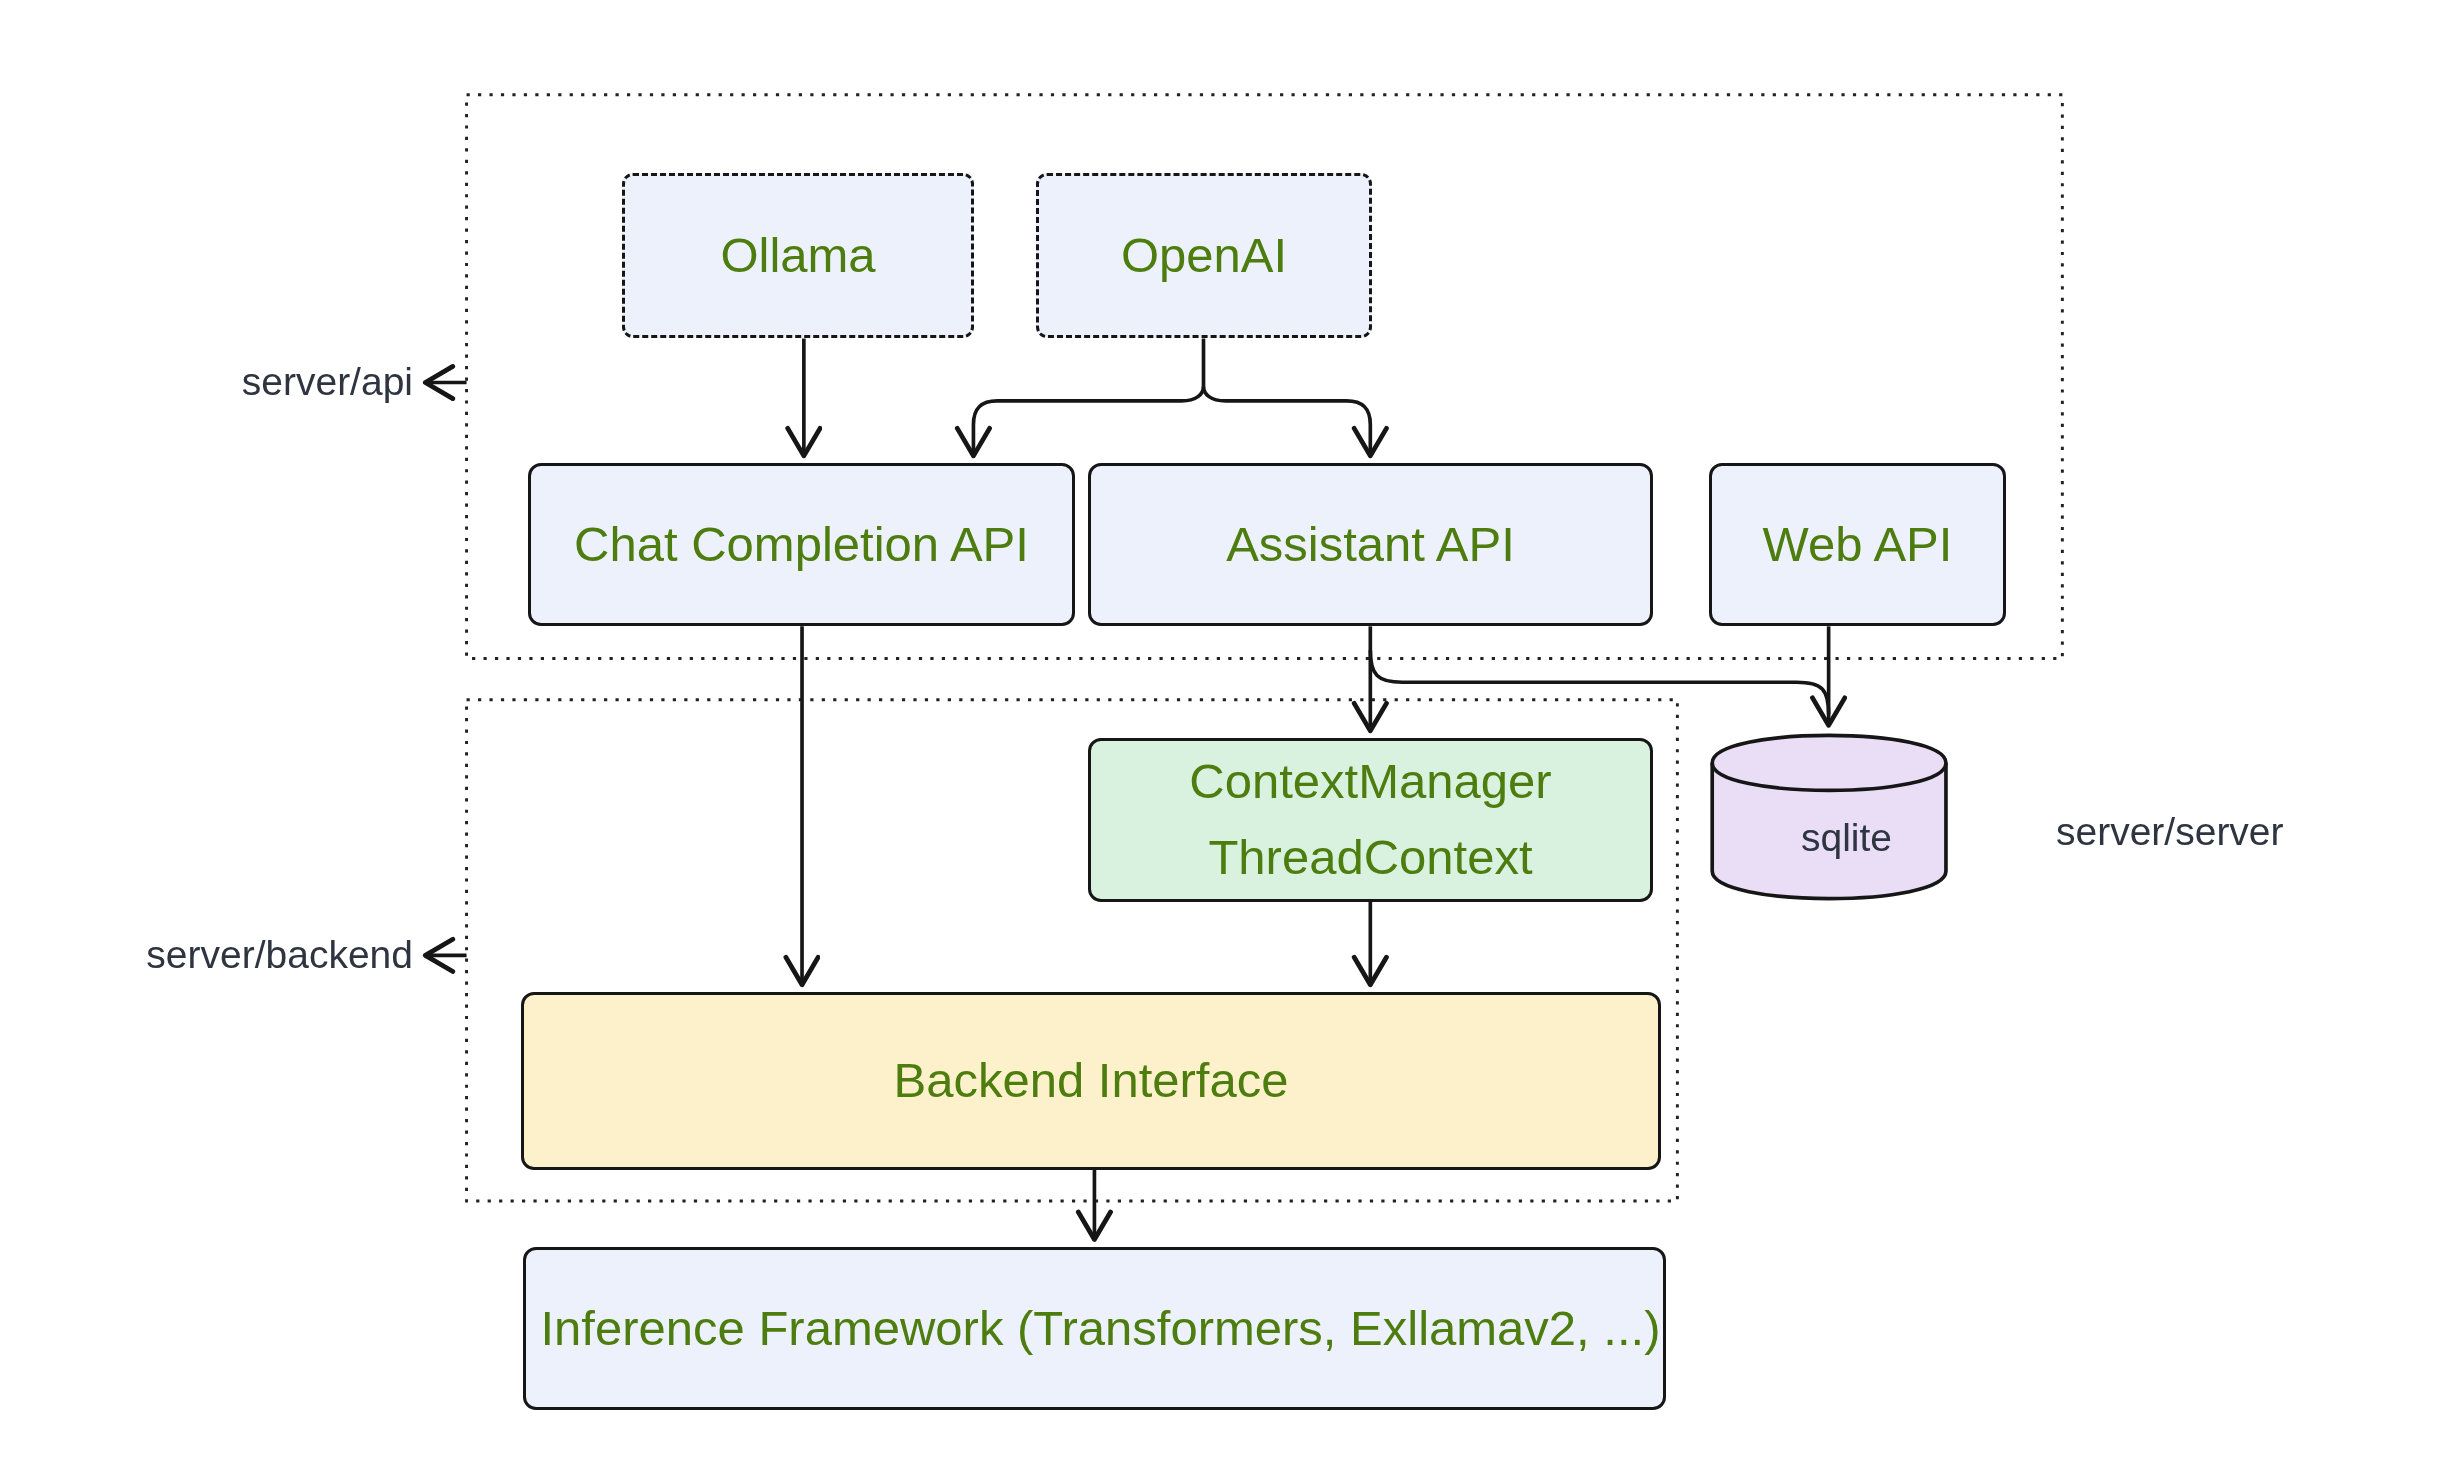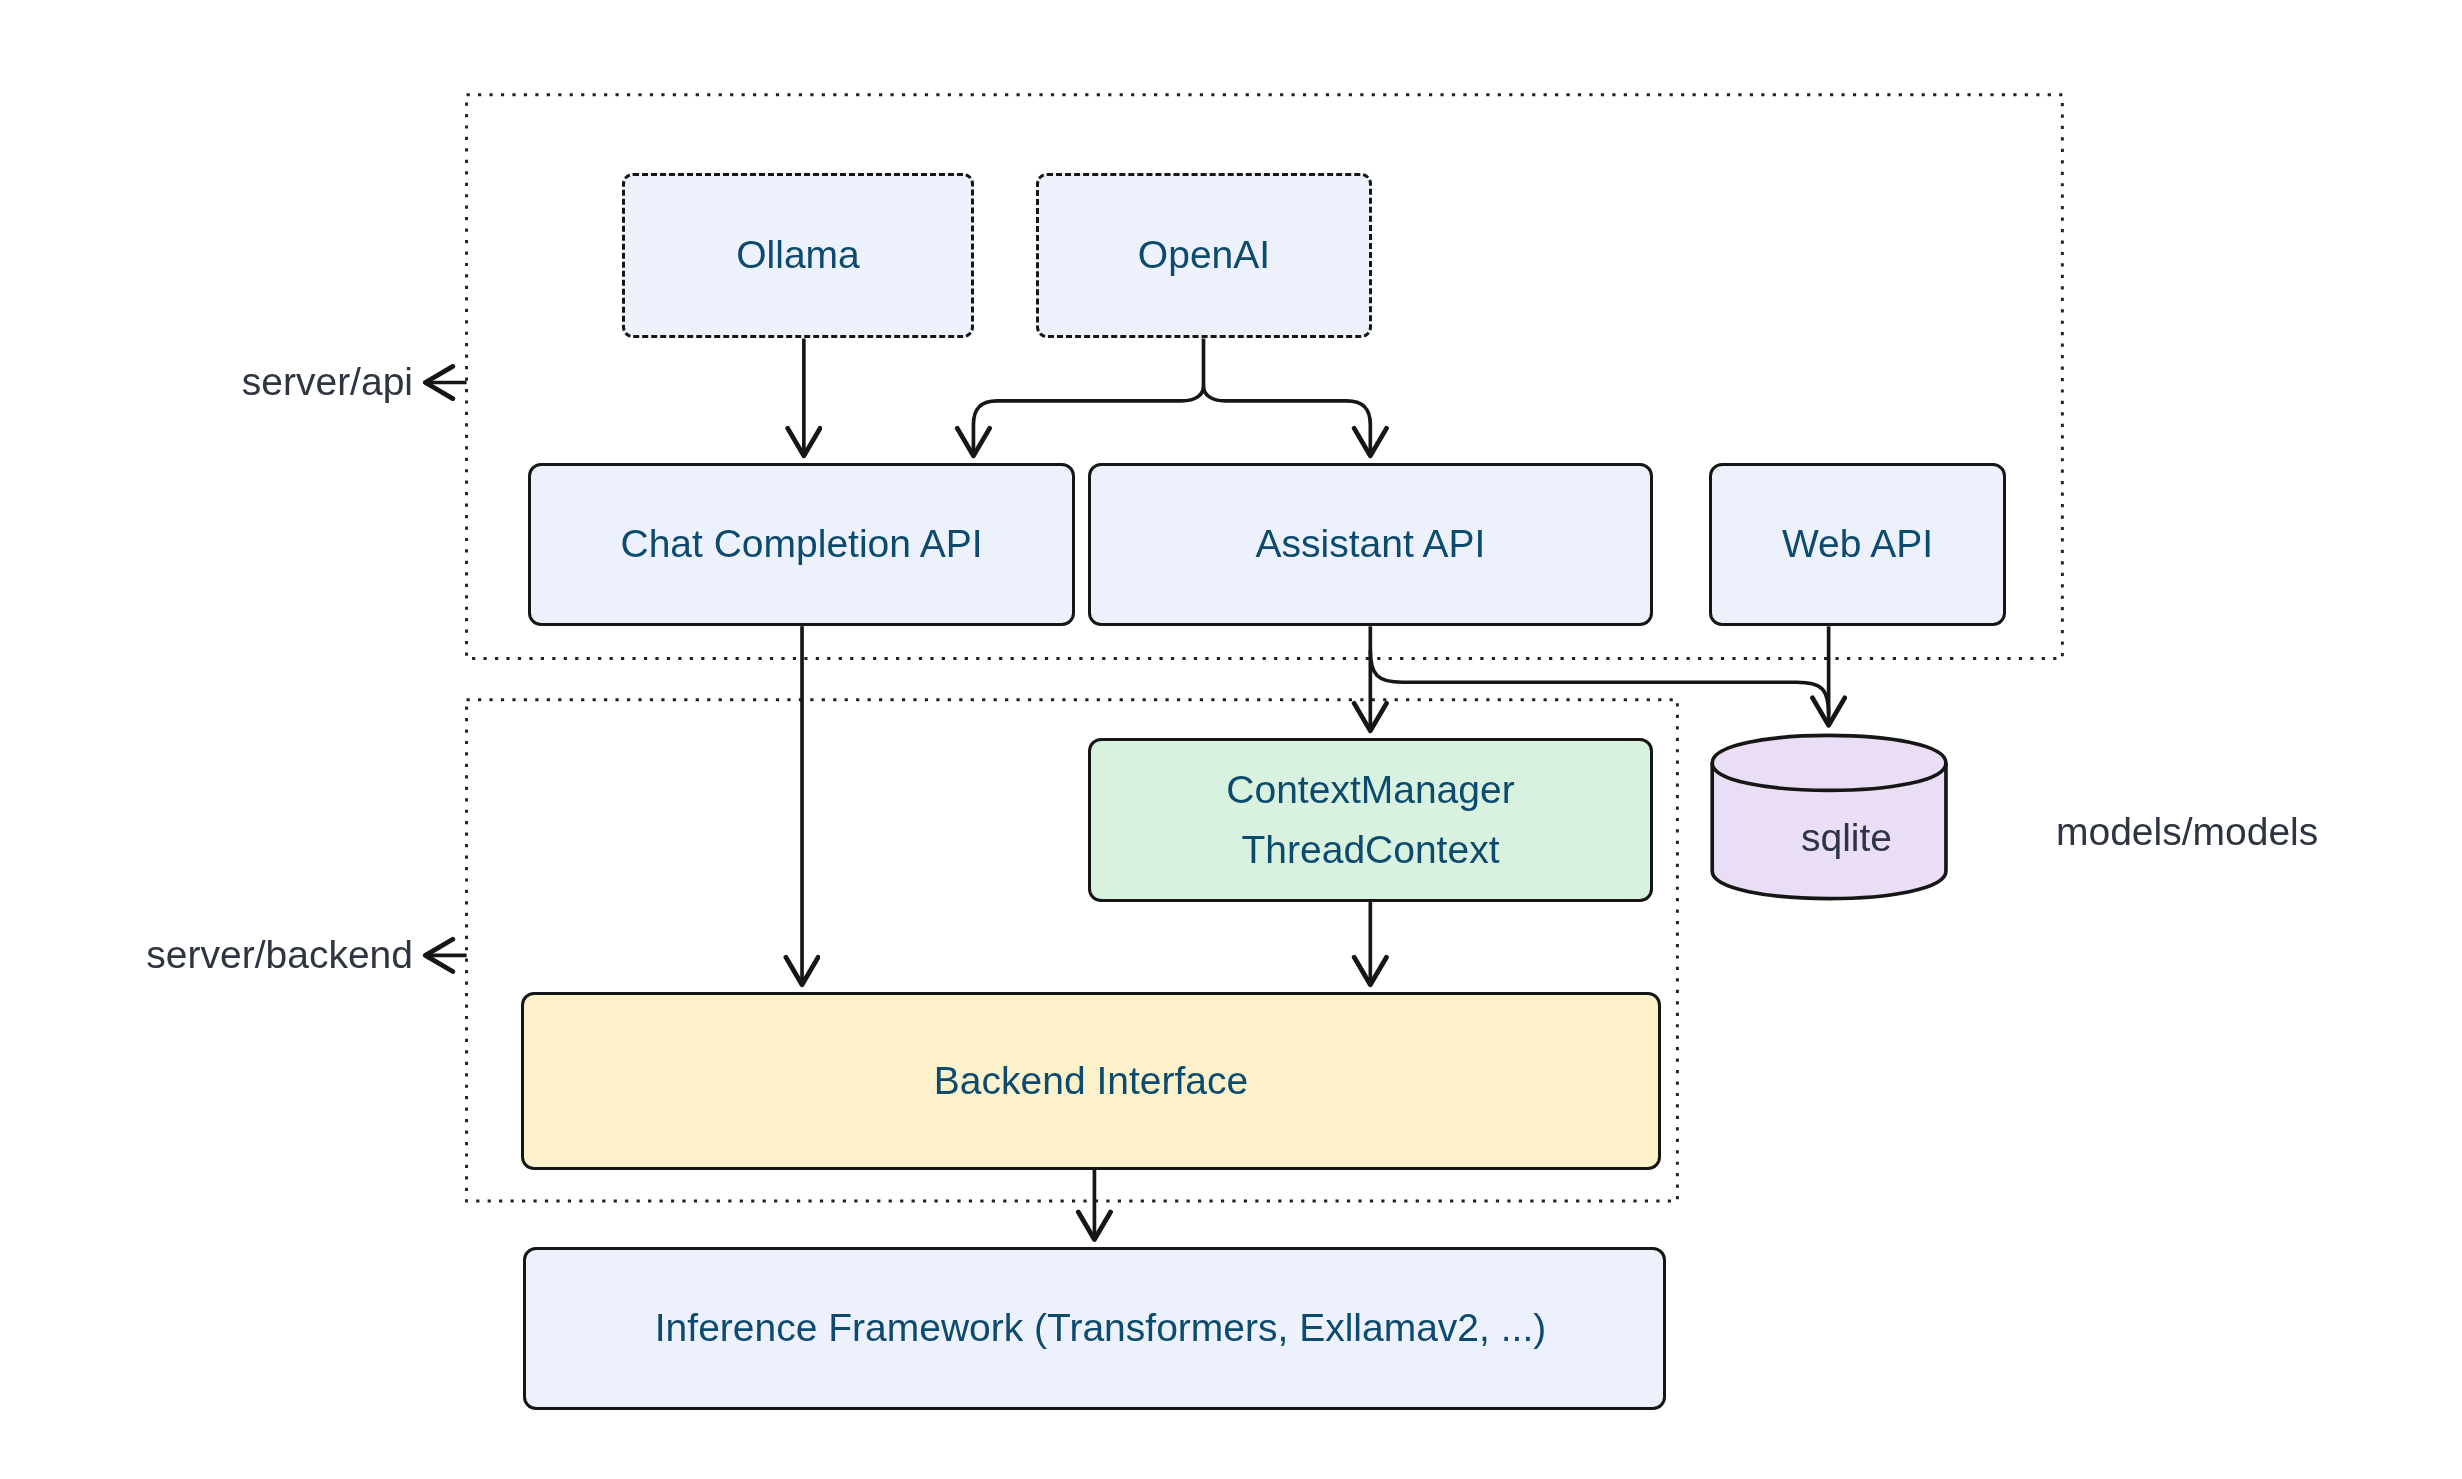--- a/index.html
+++ b/index.html
@@ -16,23 +16,23 @@
   .node {
     position: absolute;
     z-index: 2;
     box-sizing: border-box;
     display: flex;
     align-items: center;
     justify-content: center;
     text-align: center;
     border: 3.7px solid #161616;
     border-radius: 13px;
-    font-size: 39px;
+    font-size: 49px;
     line-height: 1.55;
-    color: #0c4a6e;
+    color: #4d7c0f;
     background: #edf1fb;
   }
   .node.dashed { border-style: dashed; border-radius: 11px; }
   .node.green  { background: #d9f2df; }
   .node.yellow { background: #fcf1cb; }
   .cyl-label {
     position: absolute;
     z-index: 2;
     display: flex;
     align-items: center;
@@ -120,16 +120,16 @@
   <div class="node" style="left:523px; top:1247px; width:1143px; height:163px;padding-left:12px;">
     <span>Inference Framework (Transformers, Exllamav2, ...)</span>
   </div>
 
   <div class="cyl-label" style="left:1712px; top:805px; width:269px; height:66px;">sqlite</div>
 
   <div class="side-label right" style="left:110px; top:359px; width:303px;">server/api</div>
 
   <div class="side-label right" style="left:55px; top:932px; width:358px;">server/backend</div>
 
-  <div class="side-label" style="left:2056px; top:809px; width:403px;">models/models</div>
+  <div class="side-label" style="left:2056px; top:809px; width:403px;">server/server</div>
 
 </div>
 
 
 </body></html>

